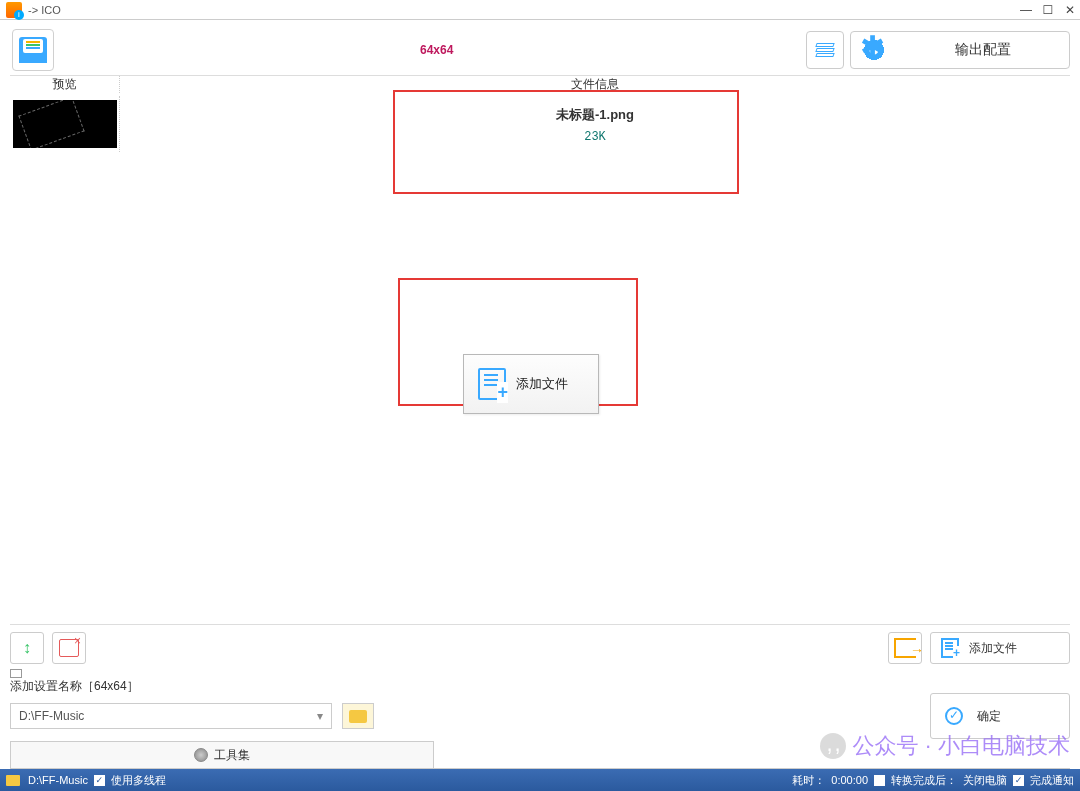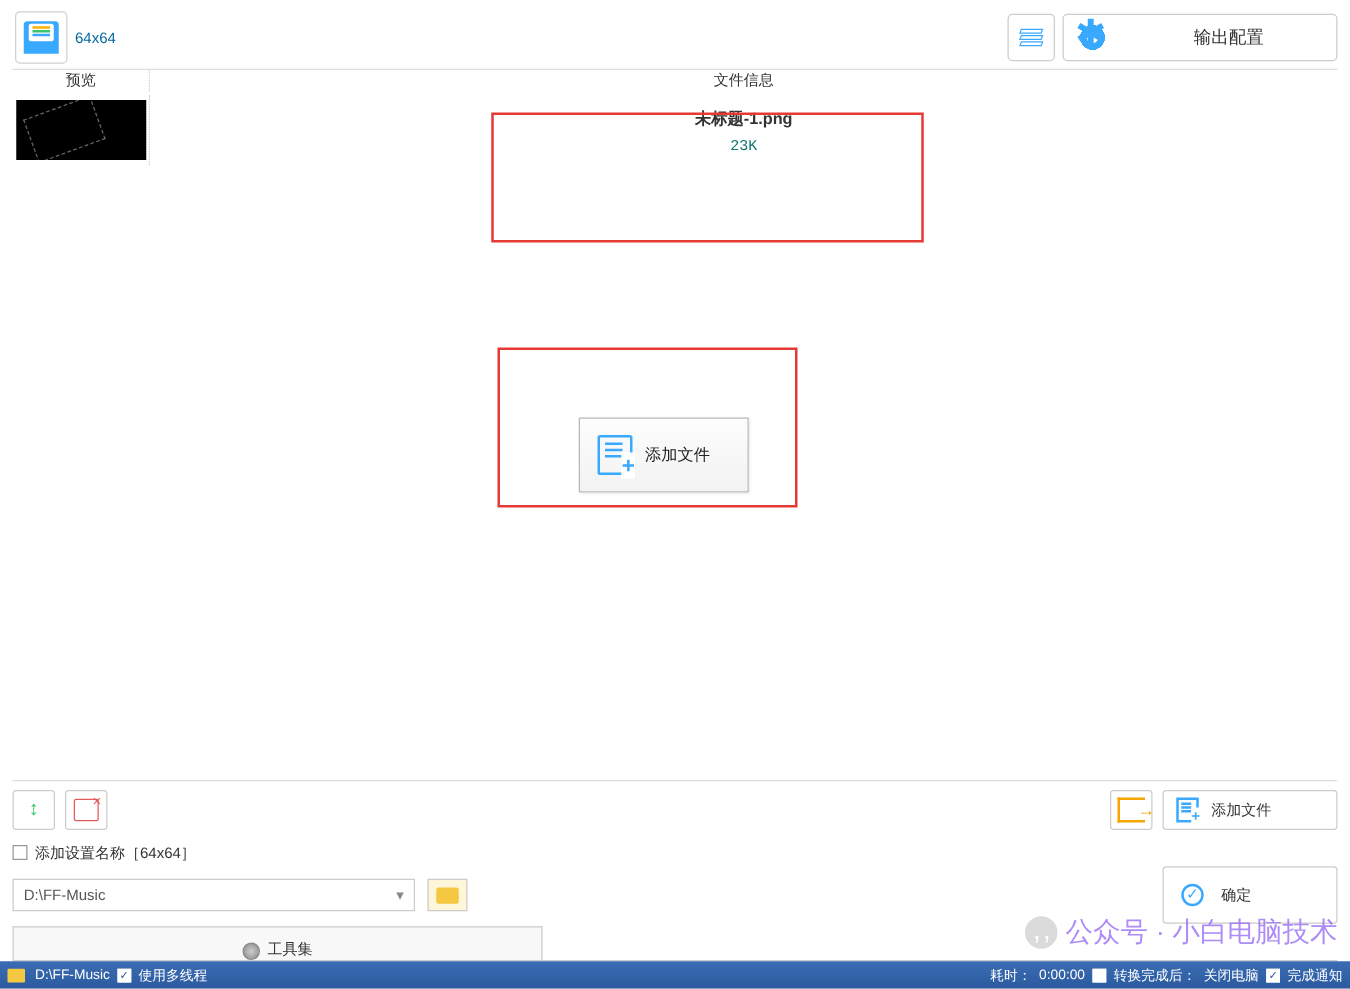--- a/index.html
+++ b/index.html
@@ -11,21 +11,21 @@
 .titlebar .app-icon::after { content: "i"; position: absolute; background:#0af; color:#fff; width:10px; height:10px; font-size:8px; border-radius:50%; right:-2px; bottom:-2px; text-align:center; line-height:10px; }
 .titlebar .title { color: #555; font-size: 11px; }
 .win-controls { position: absolute; right: 4px; display: flex; gap: 10px; align-items: center; }
 .win-controls span { width: 12px; height: 12px; display: flex; align-items: center; justify-content: center; cursor: pointer; color: #444; }
 
 .toolbar { height: 52px; border-bottom: 1px solid #ddd; display: flex; align-items: center; margin: 4px 10px 0; gap: 6px; }
 .tool-icon-box { width:42px; height:42px; border:1px solid #d0d0d0; border-radius:4px; display:flex; align-items:center; justify-content:center; margin-left:2px; background:#fff; }
 .drawer-icon { width:28px; height:26px; background:#39a9ff; border-radius:3px 3px 0 0; position:relative; }
 .drawer-icon::before { content:""; position:absolute; top:2px; left:4px; right:4px; height:14px; background:#fff; border-radius:2px; }
 .drawer-icon::after { content:""; position:absolute; top:4px; left:7px; right:7px; height:2px; background:#f7b500; box-shadow:0 3px #3ac569,0 6px #39a9ff; }
-.size-label { flex:0 0 auto; color:#0369a1; }
+.size-label { flex:0 0 auto; margin-left:360px; color:#be185d;font-weight:bold; }
 .toolbar-spacer { flex: 1; }
 .small-btn { width:38px; height:38px; border:1px solid #ccc; border-radius:4px; background:#fff; display:flex; align-items:center; justify-content:center; cursor:pointer; }
 .layers-icon { width:18px; height:14px; position:relative; }
 .layers-icon span { position:absolute; width:18px; height:4px; border:1px solid #39a9ff; background:#fff; transform:skewX(-20deg); }
 .layers-icon span:nth-child(1){ top:0; } .layers-icon span:nth-child(2){ top:5px; } .layers-icon span:nth-child(3){ top:10px; }
 .output-btn { width:220px; height:38px; border:1px solid #ccc; border-radius:4px; display:flex; align-items:center; background:#fff; cursor:pointer; }
 .gear-icon { width:26px; height:26px; margin:0 10px; background:radial-gradient(circle,#fff 4px,#39a9ff 5px,#39a9ff 10px,transparent 10px); border-radius:50%; position:relative; }
 .gear-icon::before { content:"✱"; color:#39a9ff; font-size:30px; position:absolute; left:-1px; top:-8px; }
 .output-btn span { flex:1; text-align:center; font-size:14px; color:#333; }
 
@@ -60,53 +60,62 @@
 .remove-icon { width:20px; height:18px; border:1px solid #e55a5a; border-radius:2px; position:relative; }
 .remove-icon::after { content:"×"; color:#e55a5a; position:absolute; right:-3px; top:-6px; font-size:12px; }
 .row1-spacer { flex:1; }
 .export-icon { width:22px; height:20px; border:2px solid #f7a500; border-right:none; position:relative; }
 .export-icon::after { content:"→"; color:#f7a500; position:absolute; right:-8px; top:0; font-size:14px; }
 .add-file-btn2 { width:140px; height:32px; border:1px solid #ccc; border-radius:3px; display:flex; align-items:center; gap:10px; padding:0 10px; background:#fff; cursor:pointer; }
 .doc-add-icon-sm { width:18px; height:20px; border:2px solid #39a9ff; position:relative; }
 .doc-add-icon-sm::before { content:""; position:absolute; left:2px; top:2px; width:8px; height:1.5px; background:#39a9ff; box-shadow:0 3px #39a9ff,0 6px #39a9ff; }
 .doc-add-icon-sm::after { content:"+"; position:absolute; right:-3px; bottom:-4px; color:#39a9ff; font-size:12px; font-weight:bold; background:#fff; }
 
-.row2 { display:flex; align-items:center; height:26px; margin-top:4px; }
+.row2 { display:flex; align-items:flex-start; height:26px; margin-top:4px;flex-direction:column; }
 .checkbox { width:12px; height:12px; border:1px solid #999; margin-right:6px; display:inline-block; background:#fff; cursor:pointer; }
 
 .row3 { display:flex; align-items:center; height:34px; margin-top:4px; gap:10px; }
 .path-box { width:322px; height:26px; border:1px solid #ccc; background:#fff; display:flex; align-items:center; padding:0 8px; color:#555; position:relative; }
 .path-box .dd { margin-left:auto; color:#888; }
 .folder-btn { width:32px; height:26px; border:1px solid #ccc; background:#fdf6d8; cursor:pointer; display:flex; align-items:center; justify-content:center; }
 .folder-btn::before { content:""; width:18px; height:13px; background:#f5c842; border-radius:2px; display:block; }
 .row3-spacer { flex:1; }
 .confirm-btn { width:140px; height:46px; border:1px solid #ccc; border-radius:3px; display:flex; align-items:center; gap:14px; padding:0 14px; background:#fff; cursor:pointer; }
 .check-circle { width:18px; height:18px; border:2px solid #39a9ff; border-radius:50%; position:relative; }
 .check-circle::after { content:"✓"; color:#39a9ff; font-size:12px; position:absolute; left:2px; top:-1px; }
 
 .app-tab-bar { display: flex; margin: 8px 10px 0; border-bottom: 1px solid #ccc; height: 28px; }
-.app-tab { width: 424px; display: flex; align-items: flex-end; justify-content: center; border: 1px solid #ccc; border-bottom: none; background: #f8f8f8; font-size: 12px; gap: 6px; }
+.app-tab { width: 424px; display: flex; align-items: center; justify-content: center; border: 1px solid #ccc; border-bottom: none; background: #f8f8f8; font-size: 12px; gap: 6px; }
 .tool-dot { width: 14px; height: 14px; border: 1px solid #888; border-radius: 50%; position: relative; background: radial-gradient(#ccc,#888); }
 
 .watermark { position:absolute; right:10px; bottom:30px; color:#8b5cf6; font-size:22px; display:flex; align-items:center; gap:6px; opacity:.7; }
 .wm-icon { width:26px; height:26px; background:#ccc; border-radius:50%; position:relative; }
 .wm-icon::after { content:","; position:absolute; left:6px; top:-2px; font-size:22px; color:#fff; text-shadow:8px 0 #fff; }
 
 .statusbar { height:22px; background:linear-gradient(#3b6cb3,#2b5a9e); color:#fff; display:flex; align-items:center; font-size:11px; padding:0 6px; gap:6px; }
 .statusbar .sb-folder { width:14px; height:11px; background:#f5c842; border-radius:1px; margin-right:2px; }
 .statusbar .sb-spacer { flex:1; }
 .sb-check { width:11px; height:11px; border:1px solid #fff; background:#fff; display:inline-flex; align-items:center; justify-content:center; cursor:pointer; }
 .sb-check.checked::after { content:"✓"; color:#2b5a9e; font-size:9px; }
 .sb-check.unchecked::after { content:""; }
 </style>
 </head>
 <body>
 
 <div class="window">
 
+  <div class="titlebar">
+    <div class="app-icon"></div>
+    <span class="title"> -&gt; ICO</span>
+    <div class="win-controls">
+      <span>—</span>
+      <span>☐</span>
+      <span>✕</span>
+    </div>
+  </div>
 
   <div class="toolbar">
     <div class="tool-icon-box">
       <div class="drawer-icon"></div>
     </div>
     <span class="size-label">64x64</span>
     <div class="toolbar-spacer"></div>
     <div class="small-btn">
       <div class="layers-icon">
           <span></span>

